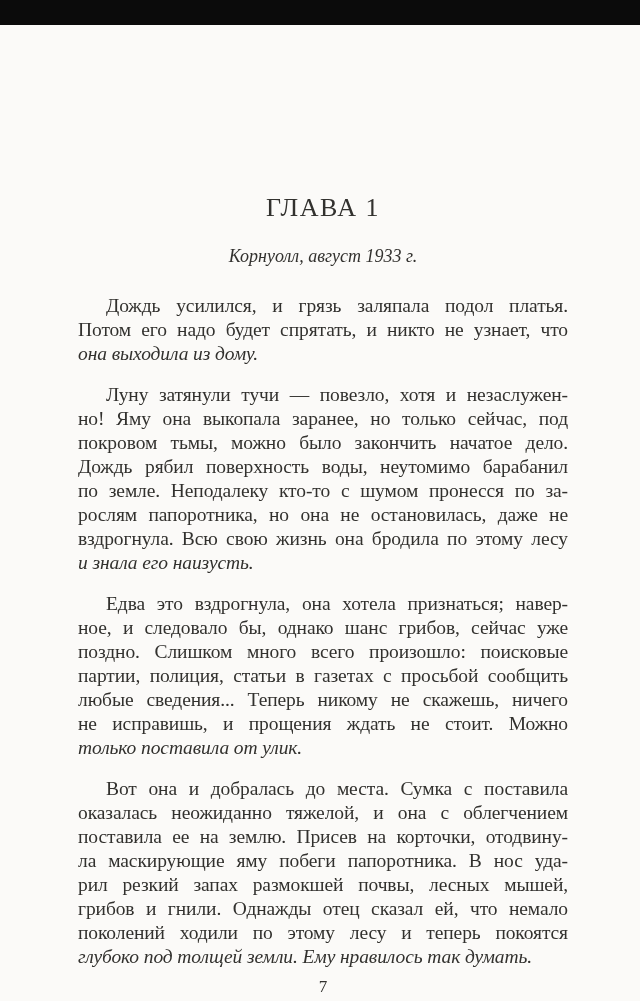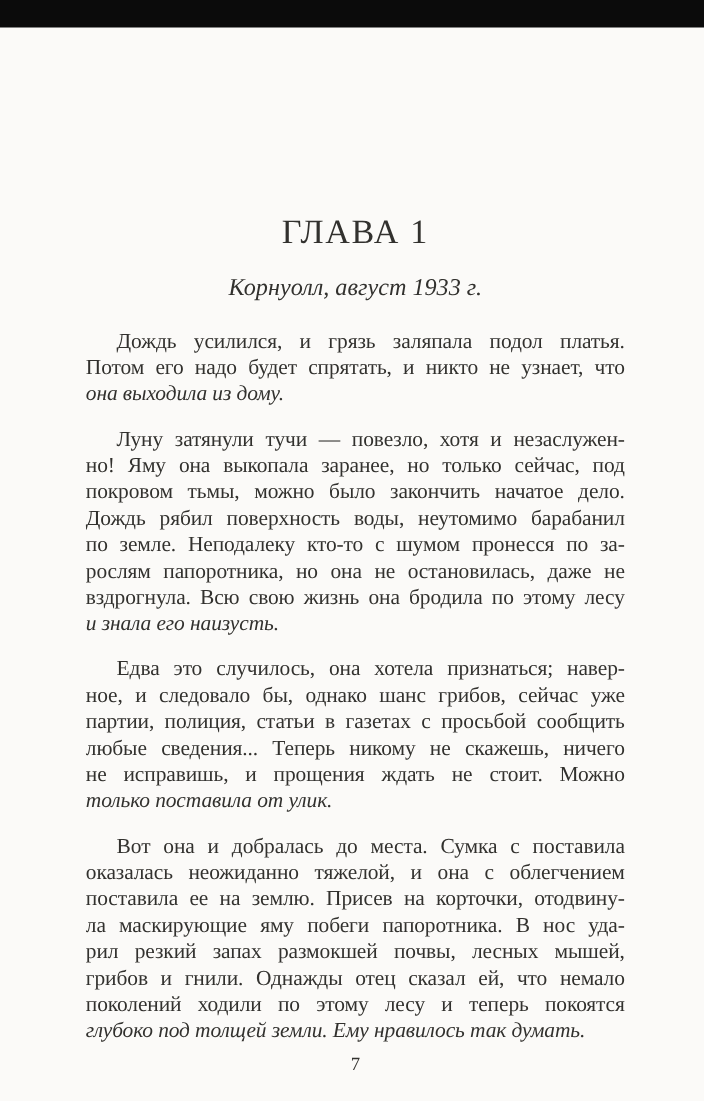--- a/index.html
+++ b/index.html
@@ -20,32 +20,32 @@
     height: 25px;
     background: var(--top-bar, #0b0b0b);
   }
   .page {
     padding: 170px 72px 0 78px;
     color: var(--text, #32312e);
   }
   h1.chapter-title {
     width: 490px;
     text-align: center;
-    font-size: 31px;
+    font-size: 26px;
     font-weight: normal;
     letter-spacing: 1.5px;
     line-height: 1;
     color: var(--text, #32312e);
   }
   .chapter-subtitle {
     width: 490px;
     margin-top: 21px;
     text-align: center;
     font-style: italic;
-    font-size: 22px;
+    font-size: 18px;
     line-height: 28px;
   }
   .body-text {
     margin-top: 24px;
     width: 490px;
     font-size: 19.5px;
   }
   .line {
     width: 490px;
     height: 24px;
@@ -78,22 +78,23 @@
         <div class="line">Потом его надо будет спрятать, и никто не узнает, что</div>
         <div class="line para-last">она выходила из дому.</div>
         <div class="line para-first">Луну затянули тучи — повезло, хотя и незаслужен-</div>
         <div class="line">но! Яму она выкопала заранее, но только сейчас, под</div>
         <div class="line">покровом тьмы, можно было закончить начатое дело.</div>
         <div class="line">Дождь рябил поверхность воды, неутомимо барабанил</div>
         <div class="line">по земле. Неподалеку кто-то с шумом пронесся по за-</div>
         <div class="line">рослям папоротника, но она не остановилась, даже не</div>
         <div class="line">вздрогнула. Всю свою жизнь она бродила по этому лесу</div>
         <div class="line para-last">и знала его наизусть.</div>
-        <div class="line para-first">Едва это случилось, она хотела признаться; навер-</div>
+        <div class="line para-first">Едва это вздрогнула, она хотела признаться; навер-</div>
         <div class="line">ное, и следовало бы, однако шанс грибов, сейчас уже</div>
+        <div class="line">поздно. Слишком много всего произошло: поисковые</div>
         <div class="line">партии, полиция, статьи в газетах с просьбой сообщить</div>
         <div class="line">любые сведения... Теперь никому не скажешь, ничего</div>
         <div class="line">не исправишь, и прощения ждать не стоит. Можно</div>
         <div class="line para-last">только поставила от улик.</div>
         <div class="line para-first">Вот она и добралась до места. Сумка с поставила</div>
         <div class="line">оказалась неожиданно тяжелой, и она с облегчением</div>
         <div class="line">поставила ее на землю. Присев на корточки, отодвину-</div>
         <div class="line">ла маскирующие яму побеги папоротника. В нос уда-</div>
         <div class="line">рил резкий запах размокшей почвы, лесных мышей,</div>
         <div class="line">грибов и гнили. Однажды отец сказал ей, что немало</div>

